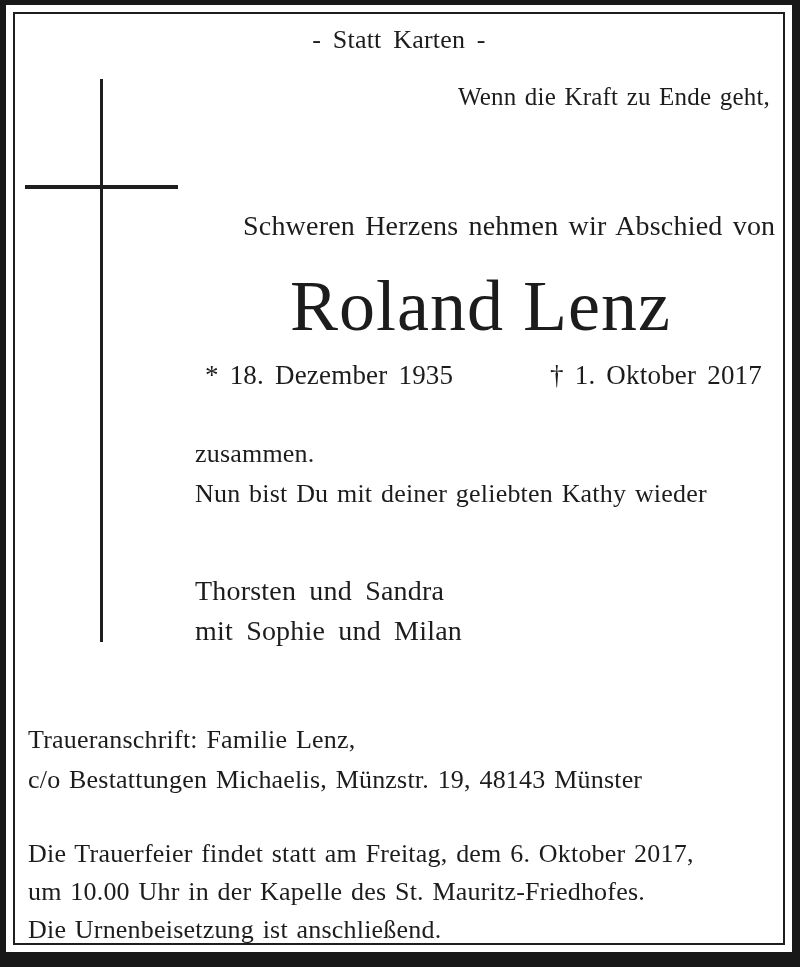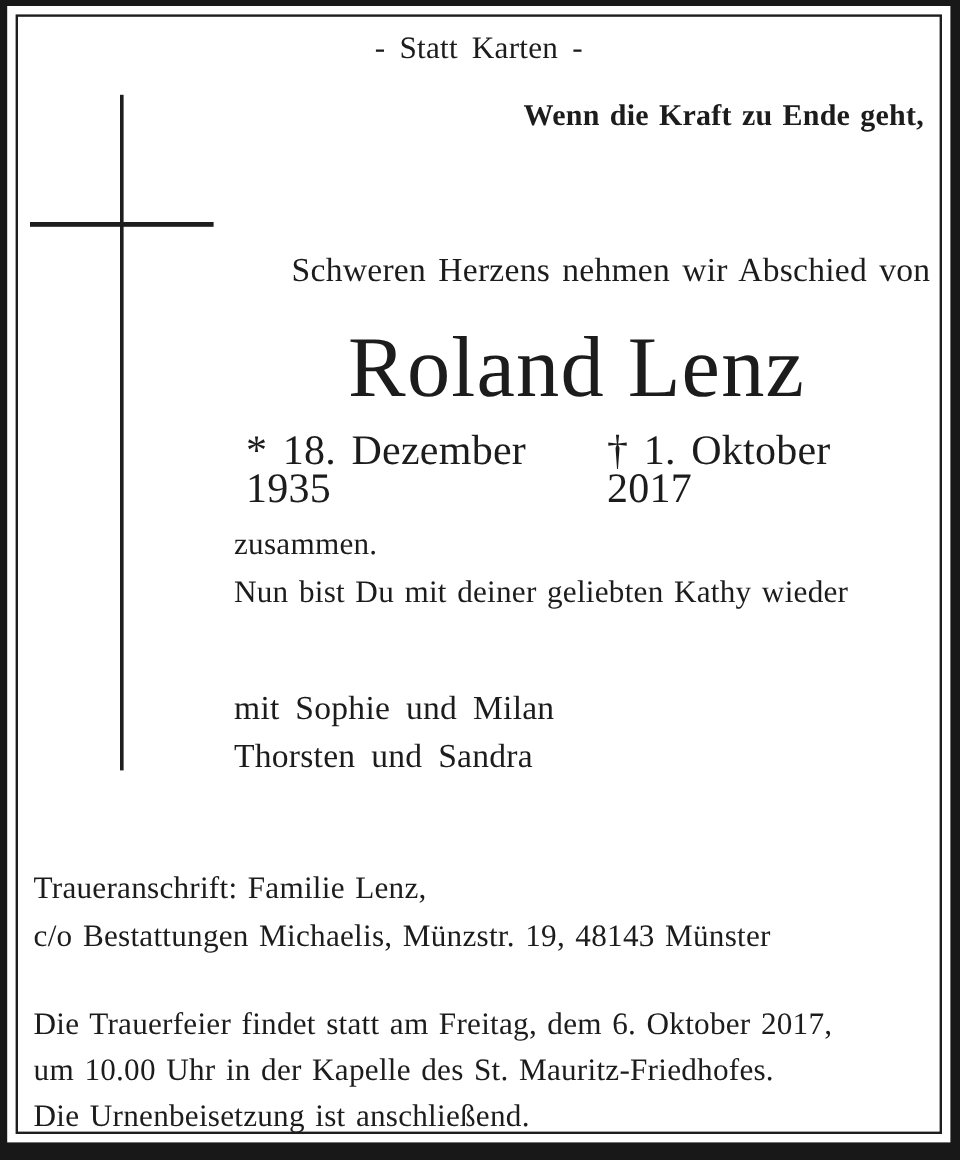--- a/index.html
+++ b/index.html
@@ -32,21 +32,20 @@
     position: absolute; top: 20px; left: 0; right: 0;
     text-align: center;
     font-size: 26px; line-height: 30px;
     word-spacing: 5px;
   }
   .quote {
     position: absolute; top: 75px; right: 22px;
     text-align: right;
     font-size: 25px; line-height: 33px;
     word-spacing: 2px;
-    font-weight: bold;
   }
   .cross { position: absolute; left: 0; top: 0; }
   .cross-v {
     position: absolute;
     left: 94px; top: 74px;
     width: 3px; height: 563px;
     background: #1e1e1e;
   }
   .cross-h {
     position: absolute;
@@ -67,23 +66,23 @@
     margin-left: 48px;
   }
   .name {
     position: absolute; top: 268px; left: 0; right: 0;
     text-align: center;
     font-size: 72px; line-height: 66px;
     letter-spacing: 1px;
   }
   .dates {
     position: absolute; top: 355px; left: 0; right: 0;
-    display: flex; justify-content: center;
+    display: flex; justify-content: space-between;
     padding: 0 4px 0 10px;
-    font-size: 35px; line-height: 31px;
+    font-size: 27px; line-height: 31px;
     word-spacing: 4px;
   }
   .message {
     position: absolute; top: 429px; left: 0; right: 0;
     font-size: 26px; line-height: 40px;
     word-spacing: 2px;
   }
   .family {
     position: absolute; top: 566px; left: 0; right: 0;
     font-size: 28px; line-height: 40px;
@@ -129,22 +128,22 @@
         <span>* 18. Dezember 1935</span>
         <span>† 1. Oktober 2017</span>
       </div>
 
       <div class="message txt">
         <div>zusammen.</div>
         <div>Nun bist Du mit deiner geliebten Kathy wieder</div>
       </div>
 
       <div class="family txt">
+        <div>Thorsten und Sandra</div>
         <div>mit Sophie und Milan</div>
-        <div>Thorsten und Sandra</div>
       </div>
 
     </div>
 
     <div class="address txt">
       <div>Traueranschrift: Familie Lenz,</div>
       <div>c/o Bestattungen Michaelis, Münzstr. 19, 48143 Münster</div>
     </div>
 
     <div class="service txt">

